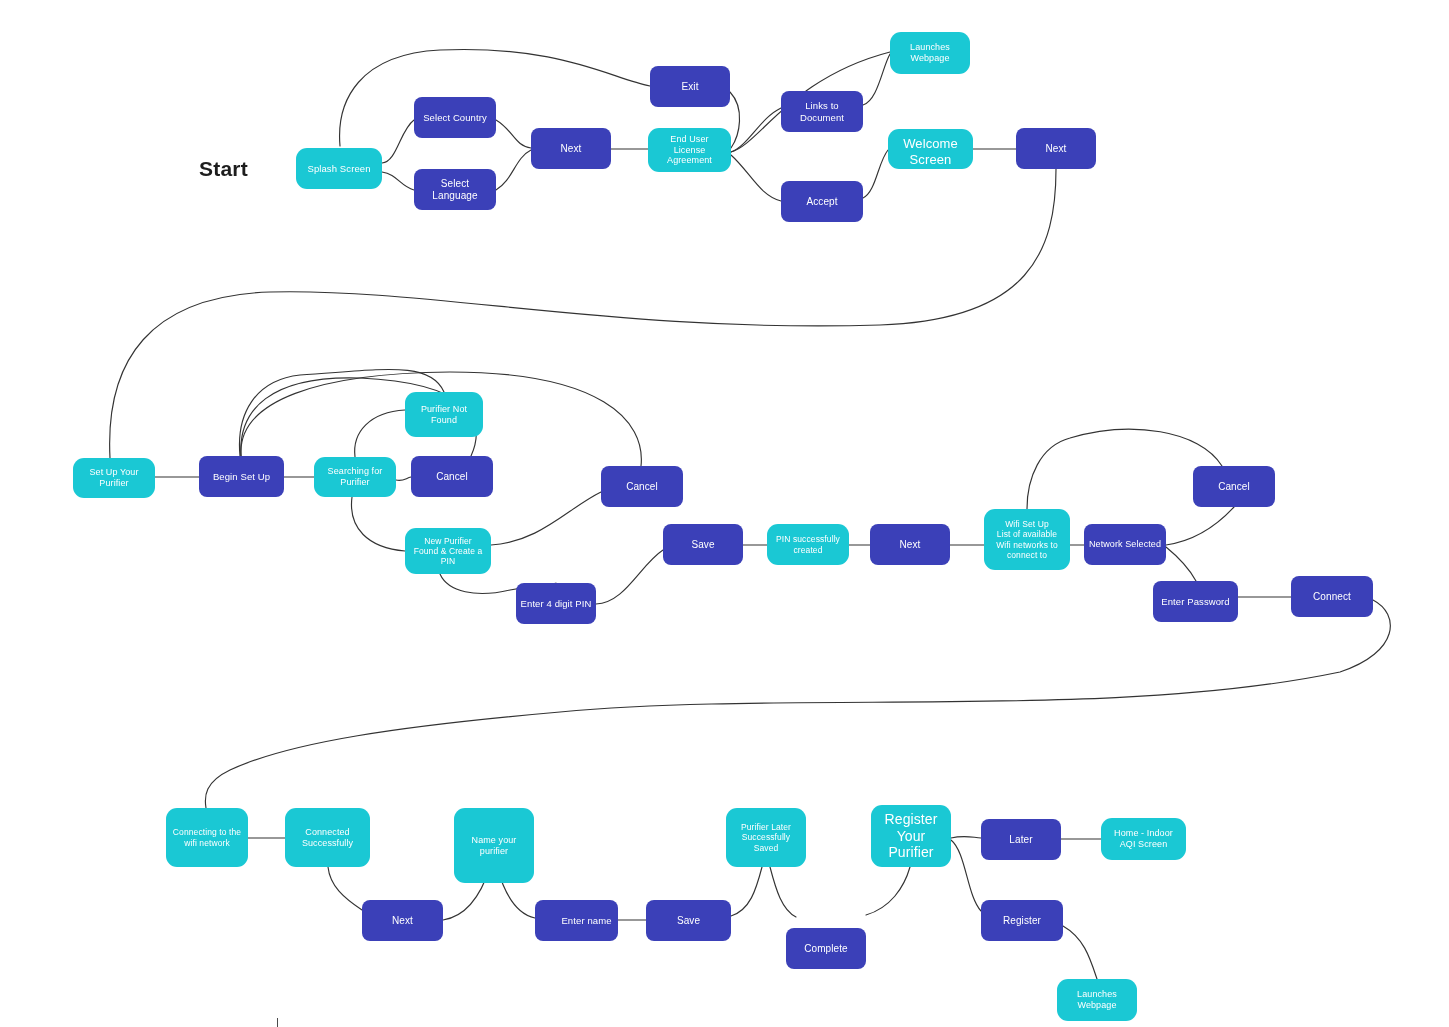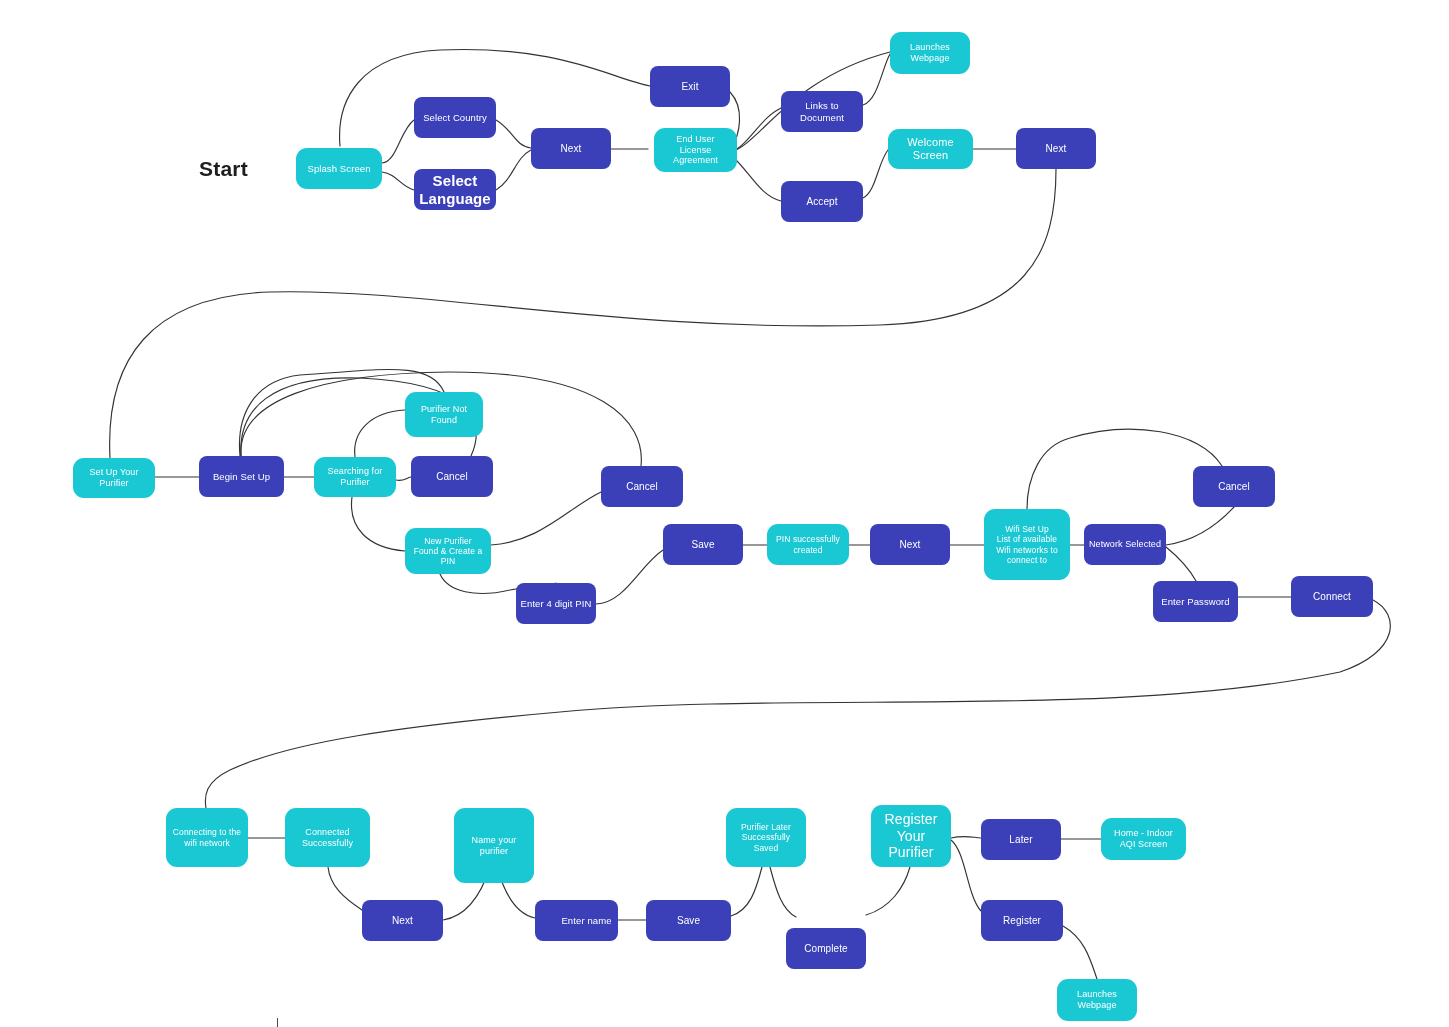--- a/index.html
+++ b/index.html
@@ -119,46 +119,46 @@
   <div class="start-label" style="left: 199px; top: 157px; color: rgb(29, 29, 29);">Start</div>
 
   <div class="tick" style="left:277px; top:1018px; width:1px; height:9px;"></div>
 
 <div class="node screen" style="left: 296px; top: 148px; width: 86px; height: 41px; font-size: 9.5px; background: rgb(26, 200, 212); color: rgb(255, 255, 255);">
       <span class="nlabel">Splash Screen</span>
     </div>
     <div class="node action" style="left: 414px; top: 97px; width: 82px; height: 41px; font-size: 9.5px; background: rgb(59, 64, 184); color: rgb(255, 255, 255);">
       <span class="nlabel">Select Country</span>
     </div>
-    <div class="node action" style="left: 414px; top: 169px; width: 82px; height: 41px; font-size: 15px; background: rgb(59, 64, 184); color: rgb(255, 255, 255); font-weight: bold;">
+    <div class="node action" style="left: 414px; top: 169px; width: 82px; height: 41px; font-size: 10px; background: rgb(59, 64, 184); color: rgb(255, 255, 255);">
       <span class="nlabel">Select Language</span>
     </div>
     <div class="node action" style="left: 531px; top: 128px; width: 80px; height: 41px; font-size: 10px; background: rgb(59, 64, 184); color: rgb(255, 255, 255);">
       <span class="nlabel">Next</span>
     </div>
     <div class="node action" style="left: 650px; top: 66px; width: 80px; height: 41px; font-size: 10px; background: rgb(59, 64, 184); color: rgb(255, 255, 255);">
       <span class="nlabel">Exit</span>
     </div>
-    <div class="node screen" style="left: 648px; top: 128px; width: 83px; height: 44px; font-size: 9px; background: rgb(26, 200, 212); color: rgb(255, 255, 255); margin-left: 6px;">
+    <div class="node screen" style="left: 648px; top: 128px; width: 83px; height: 44px; font-size: 9px; background: rgb(26, 200, 212); color: rgb(255, 255, 255);">
       <span class="nlabel">End User
 License
 Agreement</span>
     </div>
     <div class="node action" style="left: 781px; top: 91px; width: 82px; height: 41px; font-size: 9.5px; background: rgb(59, 64, 184); color: rgb(255, 255, 255);">
       <span class="nlabel">Links to
 Document</span>
     </div>
     <div class="node action" style="left: 781px; top: 181px; width: 82px; height: 41px; font-size: 10px; background: rgb(59, 64, 184); color: rgb(255, 255, 255);">
       <span class="nlabel">Accept</span>
     </div>
     <div class="node screen" style="left: 890px; top: 32px; width: 80px; height: 42px; font-size: 9px; background: rgb(26, 200, 212); color: rgb(255, 255, 255);">
       <span class="nlabel">Launches
 Webpage</span>
     </div>
-    <div class="node screen" style="left: 888px; top: 129px; width: 85px; height: 40px; font-size: 11px; background: rgb(26, 200, 212); color: rgb(255, 255, 255);">
+    <div class="node screen" style="left: 888px; top: 129px; width: 85px; height: 40px; font-size: 13px; background: rgb(26, 200, 212); color: rgb(255, 255, 255); align-items: flex-end;">
       <span class="nlabel">Welcome Screen</span>
     </div>
     <div class="node action" style="left: 1016px; top: 128px; width: 80px; height: 41px; font-size: 10px; background: rgb(59, 64, 184); color: rgb(255, 255, 255);">
       <span class="nlabel">Next</span>
     </div>
     <div class="node screen" style="left: 73px; top: 458px; width: 82px; height: 40px; font-size: 9px; background: rgb(26, 200, 212); color: rgb(255, 255, 255);">
       <span class="nlabel">Set Up Your
 Purifier</span>
     </div>
     <div class="node action" style="left: 199px; top: 456px; width: 85px; height: 41px; font-size: 9.5px; background: rgb(59, 64, 184); color: rgb(255, 255, 255);">
@@ -189,21 +189,21 @@
     <div class="node action" style="left: 663px; top: 524px; width: 80px; height: 41px; font-size: 10px; background: rgb(59, 64, 184); color: rgb(255, 255, 255);">
       <span class="nlabel">Save</span>
     </div>
     <div class="node screen" style="left: 767px; top: 524px; width: 82px; height: 41px; font-size: 8.5px; background: rgb(26, 200, 212); color: rgb(255, 255, 255);">
       <span class="nlabel">PIN successfully
 created</span>
     </div>
     <div class="node action" style="left: 870px; top: 524px; width: 80px; height: 41px; font-size: 10px; background: rgb(59, 64, 184); color: rgb(255, 255, 255);">
       <span class="nlabel">Next</span>
     </div>
-    <div class="node screen" style="left: 984px; top: 509px; width: 86px; height: 71px; font-size: 8.5px; background: rgb(26, 200, 212); color: rgb(255, 255, 255);">
+    <div class="node screen" style="left: 984px; top: 509px; width: 86px; height: 61px; font-size: 8.5px; background: rgb(26, 200, 212); color: rgb(255, 255, 255);">
       <span class="nlabel">Wifi Set Up
 List of available
 Wifi networks to
 connect to</span>
     </div>
     <div class="node action" style="left: 1084px; top: 524px; width: 82px; height: 41px; font-size: 9px; background: rgb(59, 64, 184); color: rgb(255, 255, 255);">
       <span class="nlabel">Network Selected</span>
     </div>
     <div class="node action" style="left: 1193px; top: 466px; width: 82px; height: 41px; font-size: 10px; background: rgb(59, 64, 184); color: rgb(255, 255, 255);">
       <span class="nlabel">Cancel</span>

